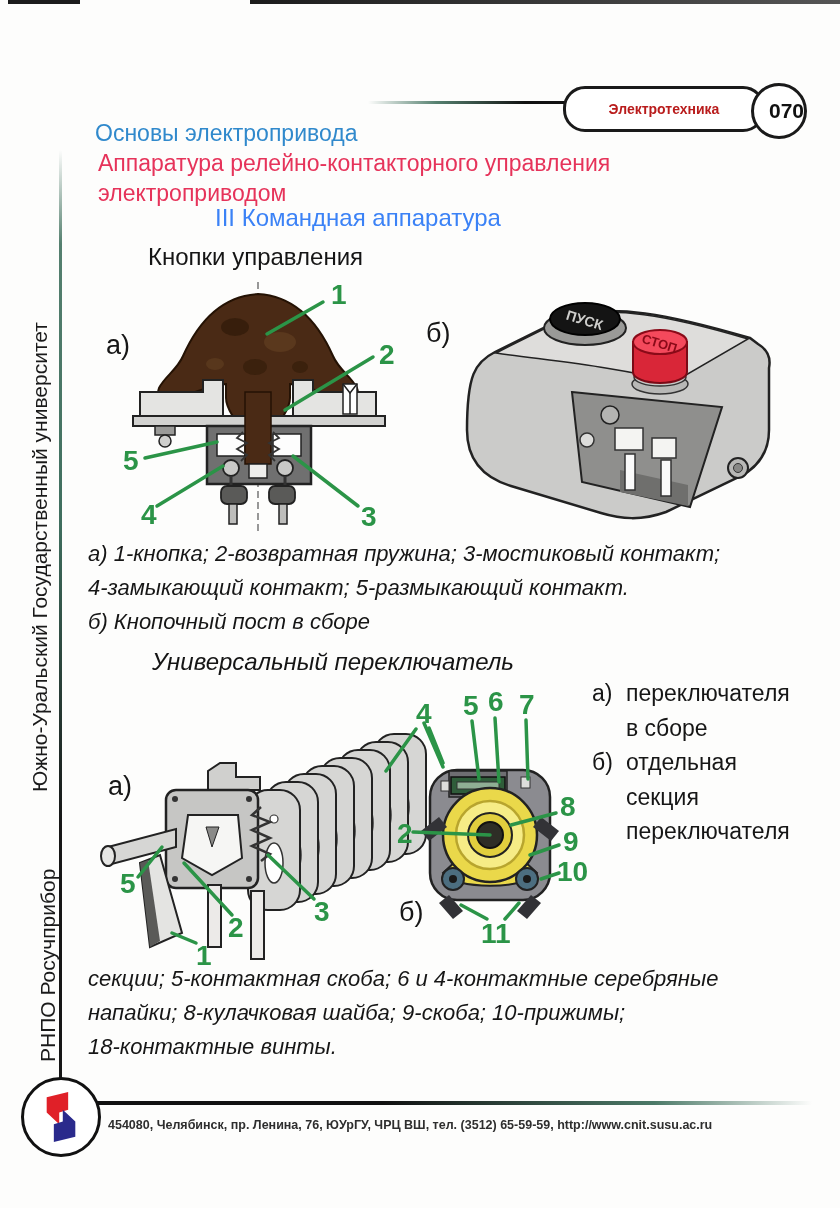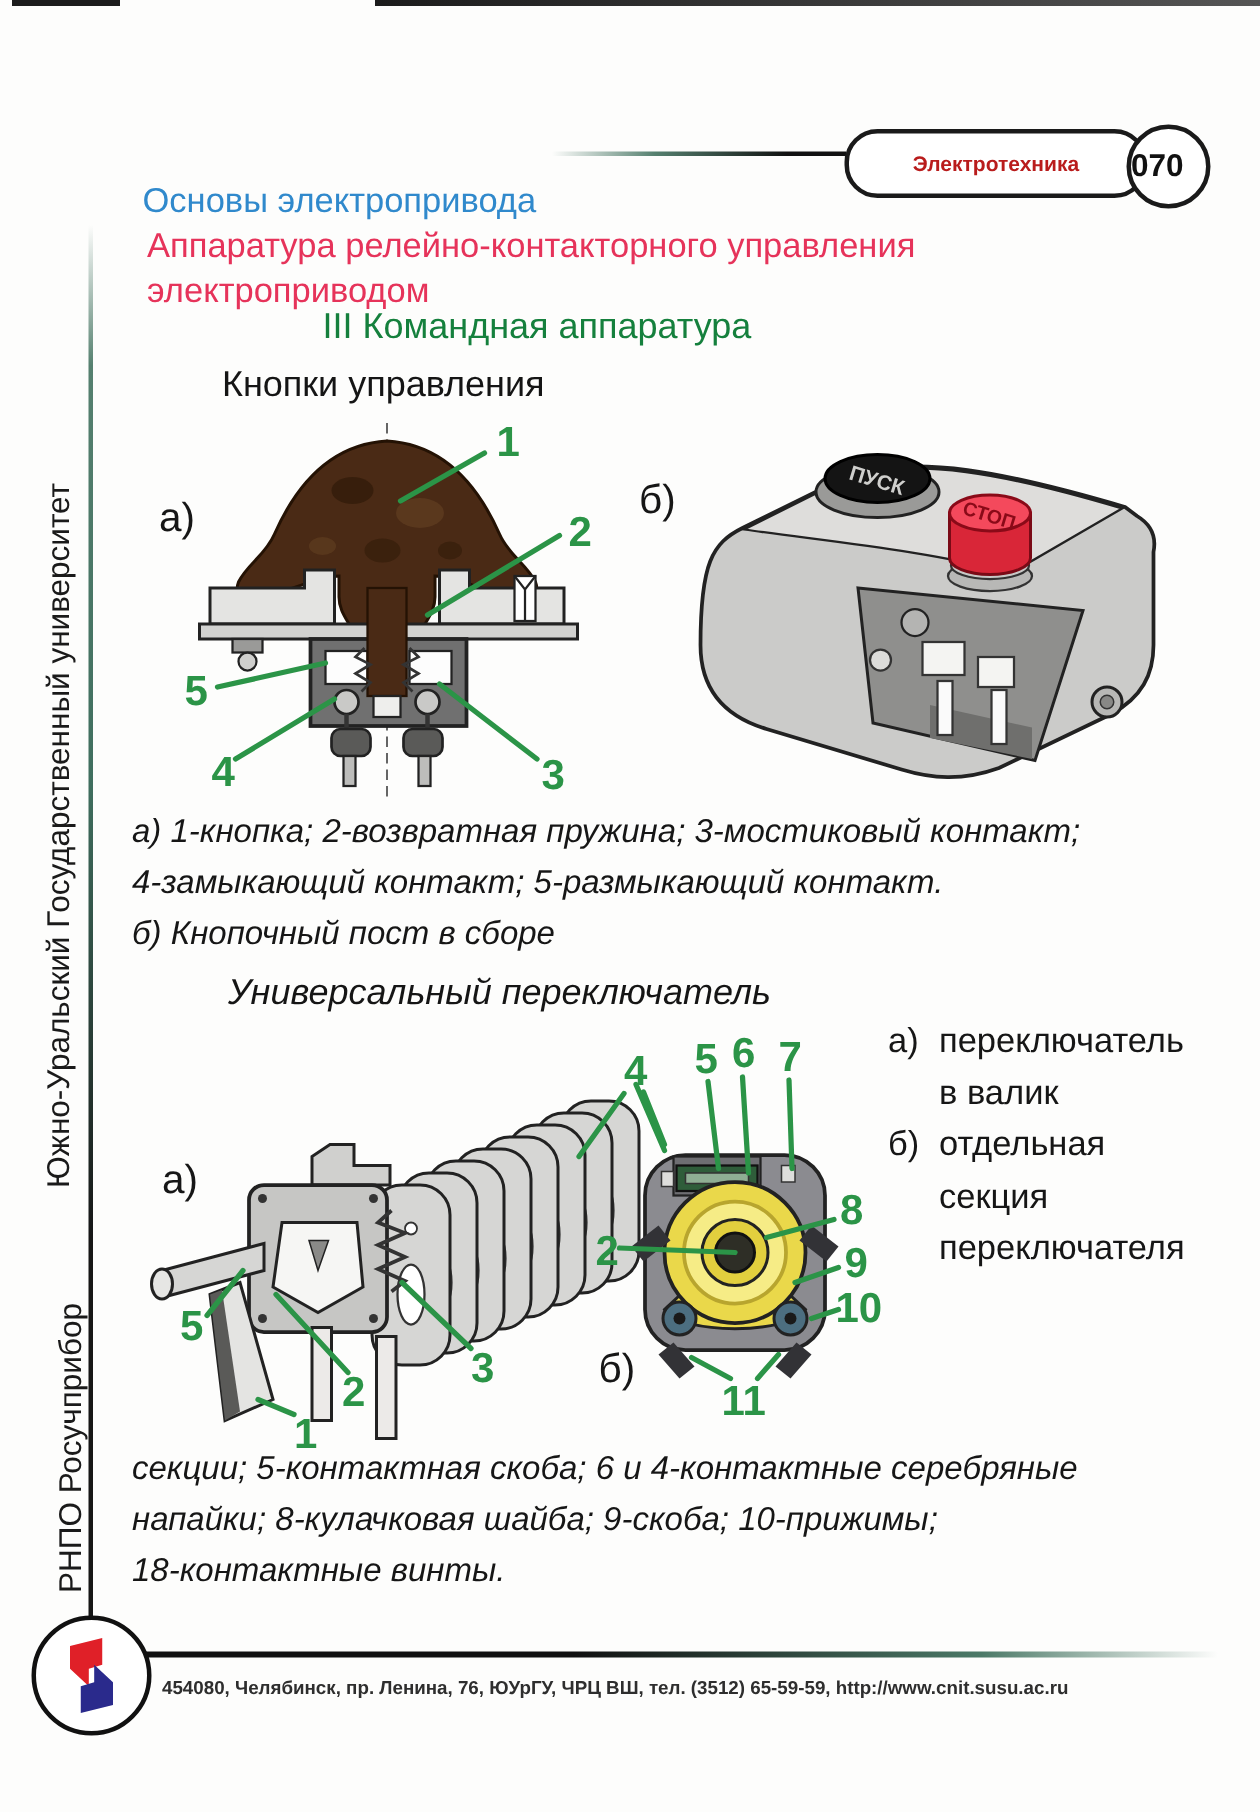--- a/index.html
+++ b/index.html
@@ -12,26 +12,26 @@
 
   
   .header-line{position:absolute;left:368px;top:101px;width:196px;height:3px;
     background:linear-gradient(to right, rgba(110,160,140,0), #55806f 35%, #111 80%);}
   .header-tag{position:absolute;left:563px;top:86px;width:196px;height:40px;
     border:3px solid #1a1a1a;border-radius:22px;background:#fff;
     display:flex;align-items:center;justify-content:center;
     font-size:14px;font-weight:bold;color:#b91c1c;z-index:2;}
   .page-circle{position:absolute;left:751px;top:83px;width:50px;height:50px;
     border:3px solid #1a1a1a;border-radius:50%;background:#fff;
-    display:flex;align-items:center;justify-content:flex-start;
+    display:flex;align-items:center;justify-content:flex-end;
     font-size:21px;font-weight:bold;color:#111;z-index:3;}
 
   .h-blue{position:absolute;left:95px;top:120px;font-size:23px;color:#3089cc;}
   .h-red{position:absolute;left:98px;top:149px;width:580px;font-size:23px;line-height:1.3;color:#e6335a;}
-  .h-section{position:absolute;left:215px;top:204px;font-size:24px;color:#15803d;}
+  .h-section{position:absolute;left:215px;top:204px;font-size:24px;color:#3b82f6;}
   .fig-title{position:absolute;font-size:24px;color:#151515;}
 
   .caption{position:absolute;color:#161616;font-size:22px;line-height:1.55;font-style:italic;}
   .caption div{white-space:nowrap;}
 
   .legend{position:absolute;left:592px;top:676px;width:205px;font-size:23px;color:#161616;line-height:1.5;}
   .legend .entry{display:flex;}
   .legend .lbl{width:34px;flex:none;}
   .legend .txt{width:170px;}
 
@@ -291,21 +291,21 @@
     <text class="callout" x="167" y="133">8</text>
     <text class="callout" x="170" y="168">9</text>
     <text class="callout" x="164" y="198">10</text>
     <text class="callout" x="88" y="260">11</text>
     <text class="figlbl" x="6" y="238">б)</text>
   </svg>
 
   <div class="legend">
     <div class="entry">
       <span class="lbl">а)</span>
-      <span class="txt">переключатель в валик</span>
+      <span class="txt">переключателя в сборе</span>
     </div>
     <div class="entry">
       <span class="lbl">б)</span>
       <span class="txt">отдельная секция переключателя</span>
     </div>
   </div>
 
   <div class="caption" style="left:88px;top:962px;">
     <div>секции; 5-контактная скоба; 6 и 4-контактные серебряные</div>
     <div>напайки; 8-кулачковая шайба; 9-скоба; 10-прижимы;</div>

